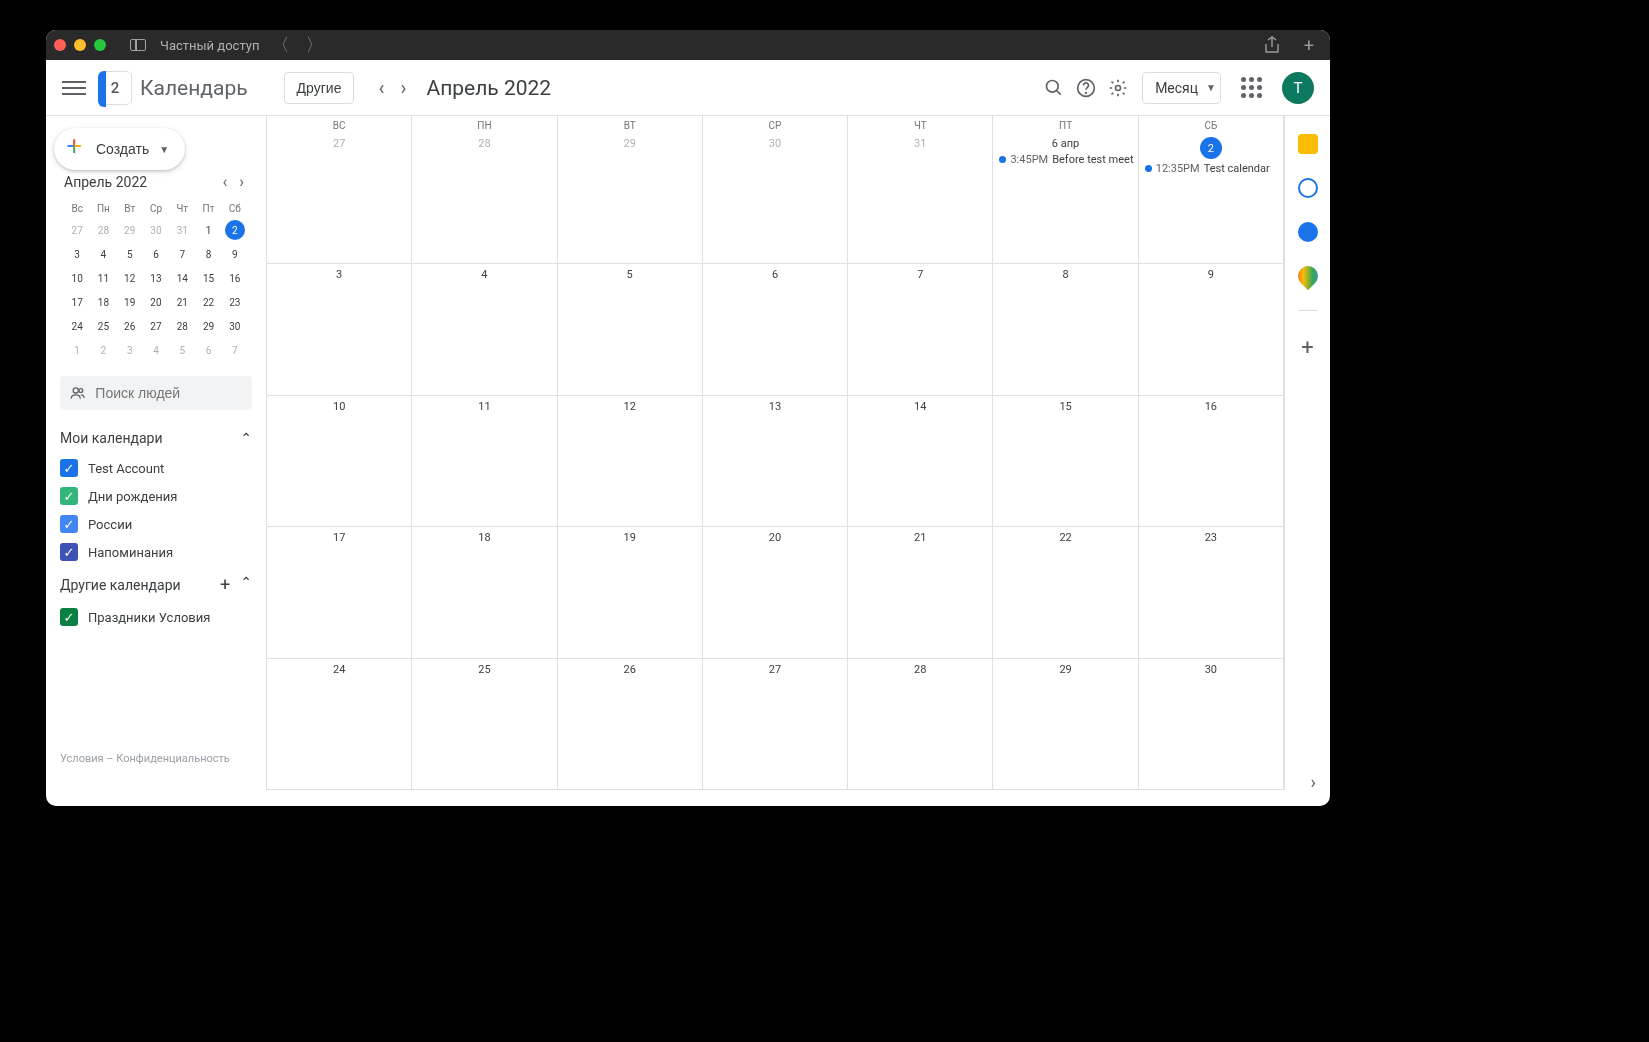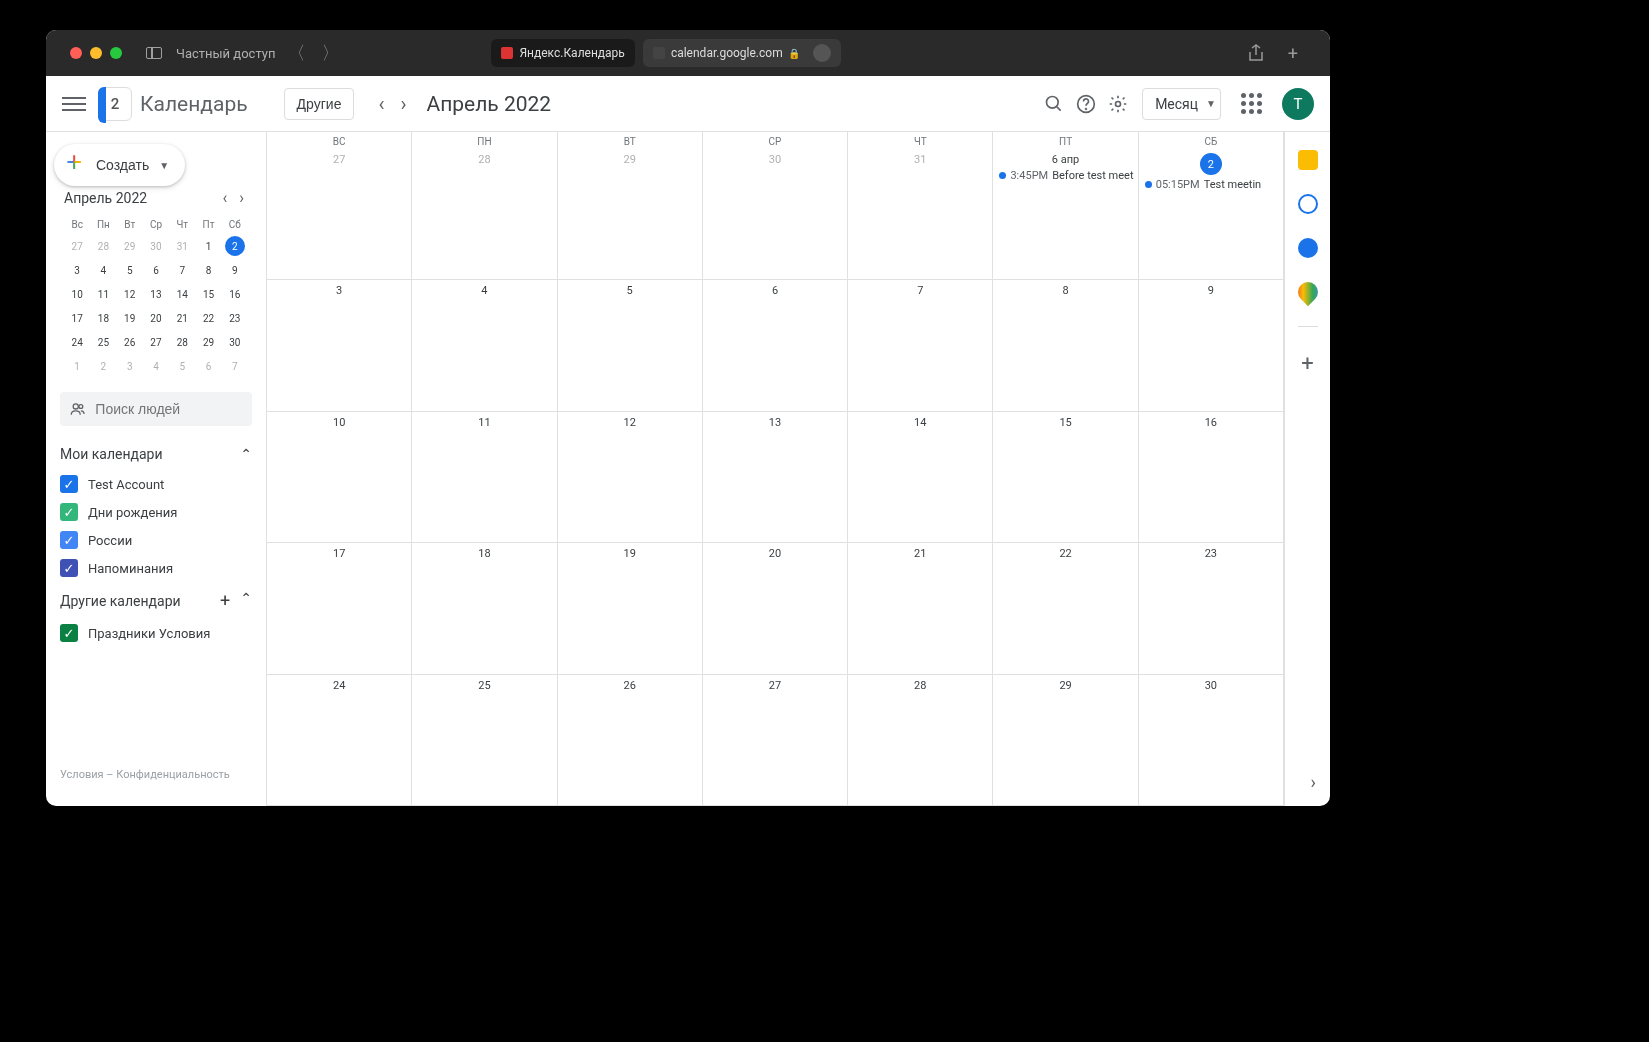--- a/index.html
+++ b/index.html
@@ -1,21 +1,21 @@
 <!DOCTYPE html>
 <html><head>
 <meta charset="utf-8">
 <style>
 * { box-sizing: border-box; margin: 0; padding: 0; }
 body { font-family: 'Google Sans', Roboto, Arial, sans-serif; background: #000; width: 1649px; height: 1042px; overflow: hidden; }
 
 .window { position: absolute; left: 46px; top: 30px; width: 1284px; height: 776px; background: #fff; border-radius: 10px; overflow: hidden; box-shadow: 0 20px 60px rgba(0,0,0,0.5); }
 
 
-.browser-bar { height: 46px; background: #2a2a2a; display: flex; align-items: center; padding: 0 24px; gap: 8px; text-align: right; }
+.browser-bar { height: 30px; background: #2a2a2a; display: flex; align-items: center; padding: 0 8px; gap: 8px; text-align: right; }
 .traffic-lights { display: flex; gap: 8px; }
 .traffic-light { width: 12px; height: 12px; border-radius: 50%; }
 .tl-red { background: #ff5f56; }
 .tl-yellow { background: #ffbd2e; }
 .tl-green { background: #27c93f; }
 .sidebar-toggle-icon { width: 16px; height: 12px; border: 1.5px solid #a0a0a0; border-radius: 2px; margin-left: 16px; position: relative; }
 .sidebar-toggle-icon::after { content:''; position:absolute; left:4px; top:0; bottom:0; width:1.5px; background:#a0a0a0; }
 .private-label { color: #b0b0b0; font-size: 13px; margin-left: 6px; }
 .nav-arrow-b { color: #808080; font-size: 18px; padding: 0 4px; }
 .tabs { display:flex; gap:8px; margin-left: 140px;}
@@ -108,32 +108,20 @@
   <div class="browser-bar">
     <div class="traffic-lights">
       <div class="traffic-light tl-red"></div>
       <div class="traffic-light tl-yellow"></div>
       <div class="traffic-light tl-green"></div>
     </div>
     <div class="sidebar-toggle-icon"></div>
     <span class="private-label">Частный доступ</span>
     <span class="nav-arrow-b">〈</span>
     <span class="nav-arrow-b">〉</span>
-    <div class="tabs">
-      <div class="tab">
-        <div class="fav-y"></div>
-        <span>Яндекс.Календарь</span>
-      </div>
-      <div class="tab active">
-        <div class="fav-g"></div>
-        <span>calendar.google.com</span>
-        <span class="lock">🔒</span>
-        <div class="reader"></div>
-      </div>
-    </div>
     <div class="spacer"></div>
     <span class="share-icon-b">
       <svg width="16" height="18" viewBox="0 0 16 18" fill="none" stroke="#999" stroke-width="1.5">
           <path d="M8 1v10M4 4l4-3 4 3M2 8v8h12V8"></path>
         </svg>
     </span>
     <span class="plus-icon-b">+</span>
   </div>
 
   <div class="app-header">
@@ -359,22 +347,22 @@
             <div class="event">
               <span class="dot"></span>
               <span class="t">3:45PM</span>
               <span> Before test meetin</span>
             </div>
           </div>
           <div class="cell">
             <div class="date-num today"><span>2</span></div>
             <div class="event">
               <span class="dot"></span>
-              <span class="t">05:15PM</span>
-              <span> Test meetin</span>
+              <span class="t">12:35PM</span>
+              <span> Test calendar</span>
             </div>
           </div>
           <div class="cell">
             <div class="date-num">3</div>
           </div>
           <div class="cell">
             <div class="date-num">4</div>
           </div>
           <div class="cell">
             <div class="date-num">5</div>

